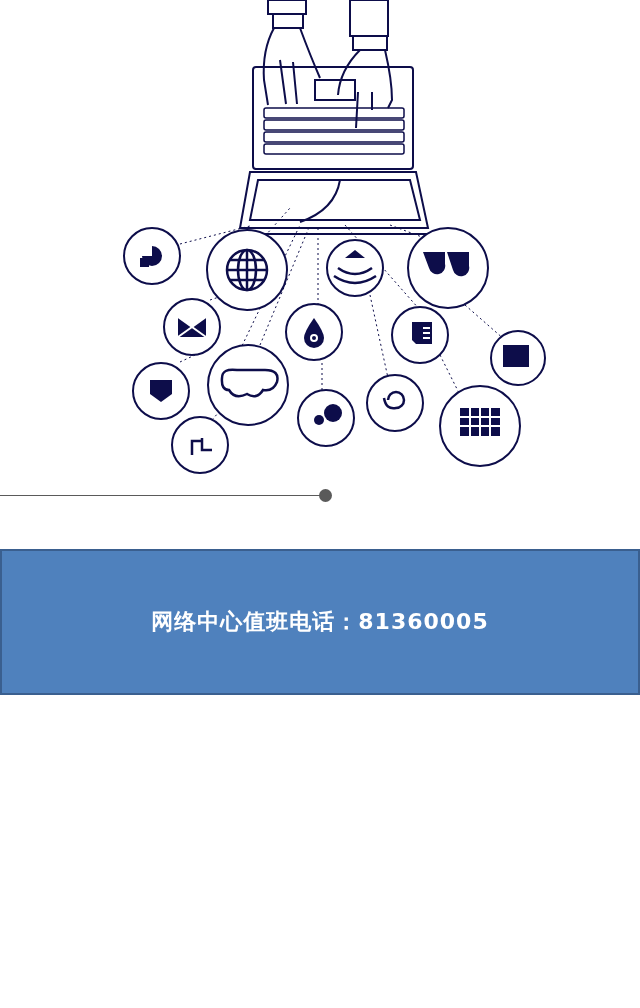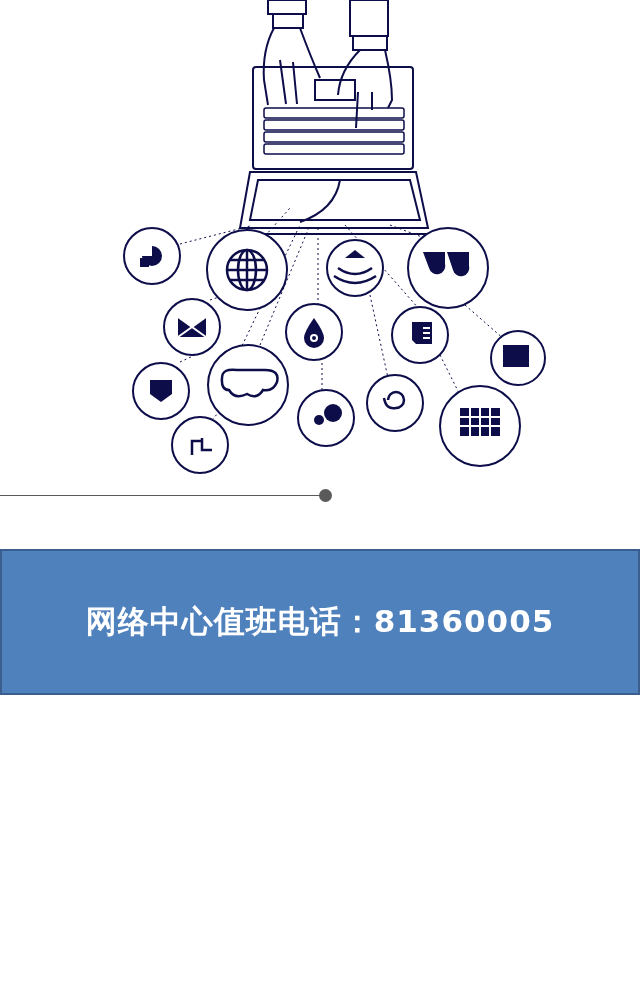--- a/index.html
+++ b/index.html
@@ -2,21 +2,21 @@
 <html><head>
 <meta charset="utf-8">
 <style>
   html, body { margin: 0; padding: 0; background: #ffffff; }
   body { width: 640px; height: 1008px; position: relative; overflow: hidden; font-family: "DejaVu Sans", sans-serif; }
   .illustration { position: absolute; left: 0; top: 0; width: 640px; height: 480px; }
   .divider { position: absolute; left: 0; top: 495px; width: 325px; height: 1px; background: #5a5a5a; }
   .divider-dot { position: absolute; left: 319px; top: 489px; width: 13px; height: 13px; border-radius: 50%; background: #5a5a5a; }
   .banner { position: absolute; left: 0; top: 549px; width: 640px; height: 146px; box-sizing: border-box;
             background: #4f81bd; border: 2px solid #3a5f8f; display: flex; align-items: center; justify-content: center; }
-  .banner-text { color: #ffffff; font-size: 31px; font-weight: bold; letter-spacing: 1px; }
+  .banner-text { color: #ffffff; font-size: 22px; font-weight: bold; letter-spacing: 1px; }
 </style>
 </head>
 <body>
 
 <div class="illustration">
   <svg width="640" height="480" viewBox="0 0 640 480" xmlns="http://www.w3.org/2000/svg">
     <g stroke="#0d0d4a" stroke-width="2" fill="none">
 
       <rect x="268" y="0" width="38" height="14"></rect>
       <rect x="273" y="14" width="30" height="14"></rect>

